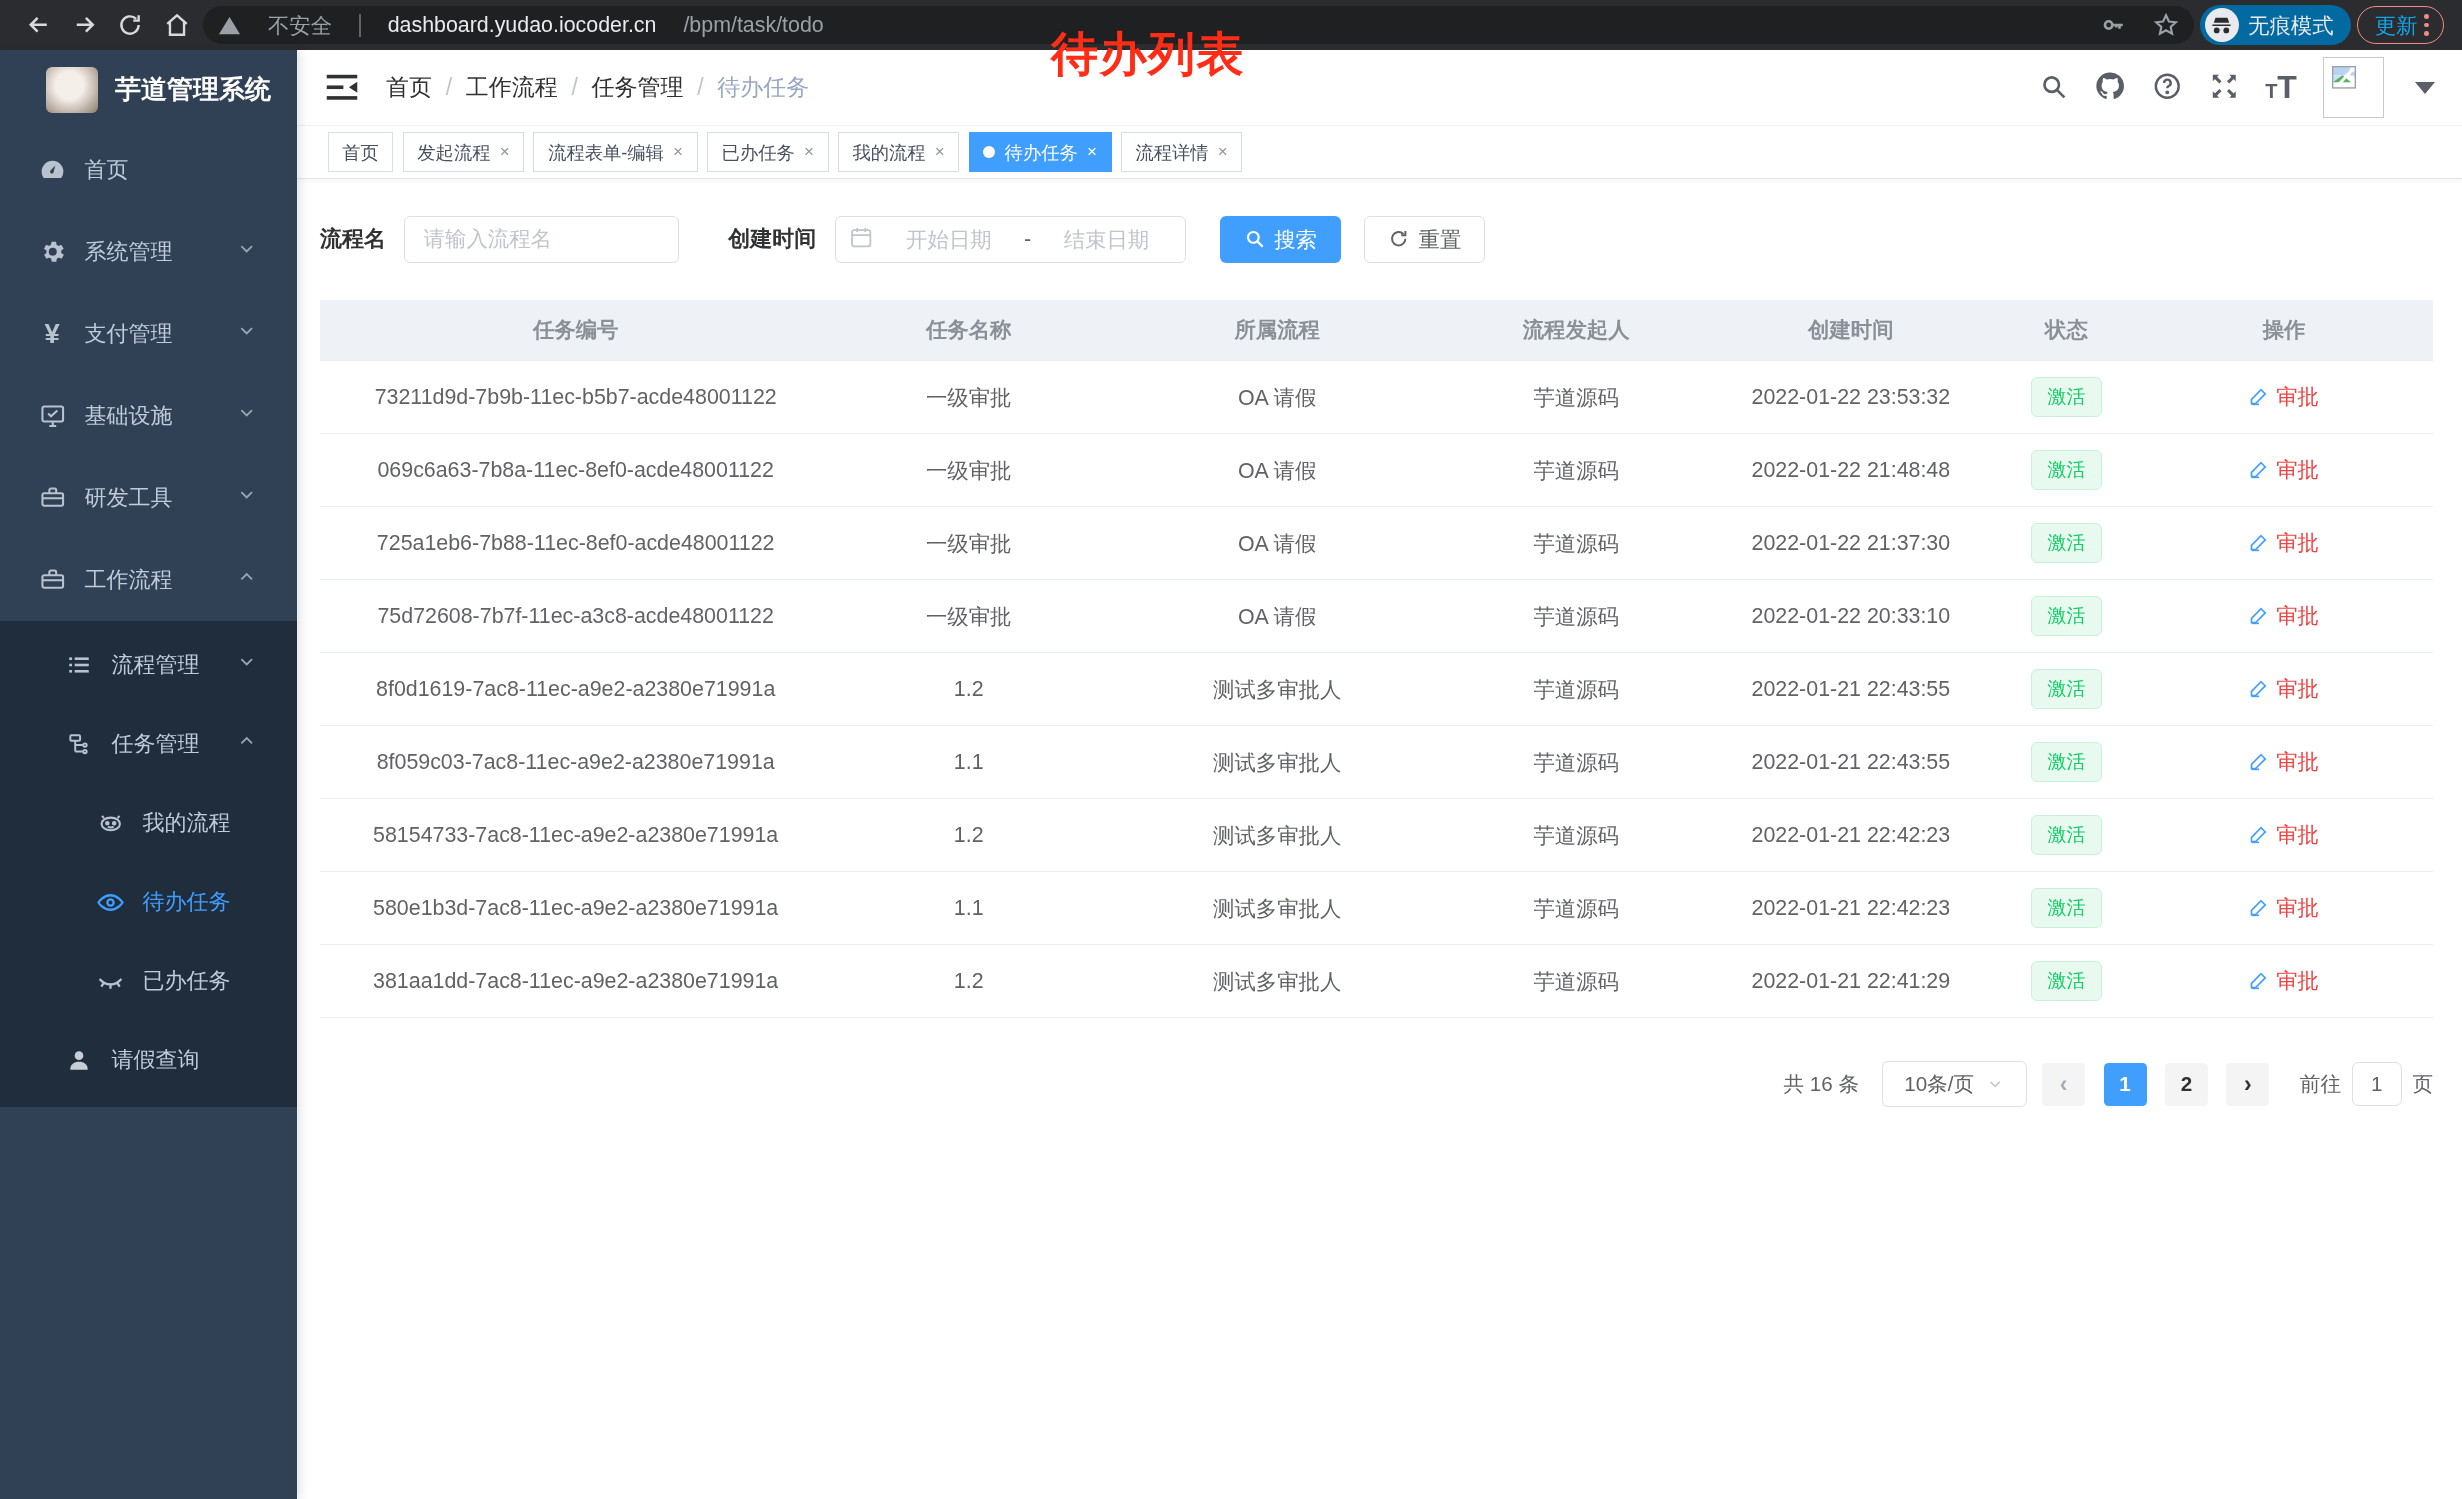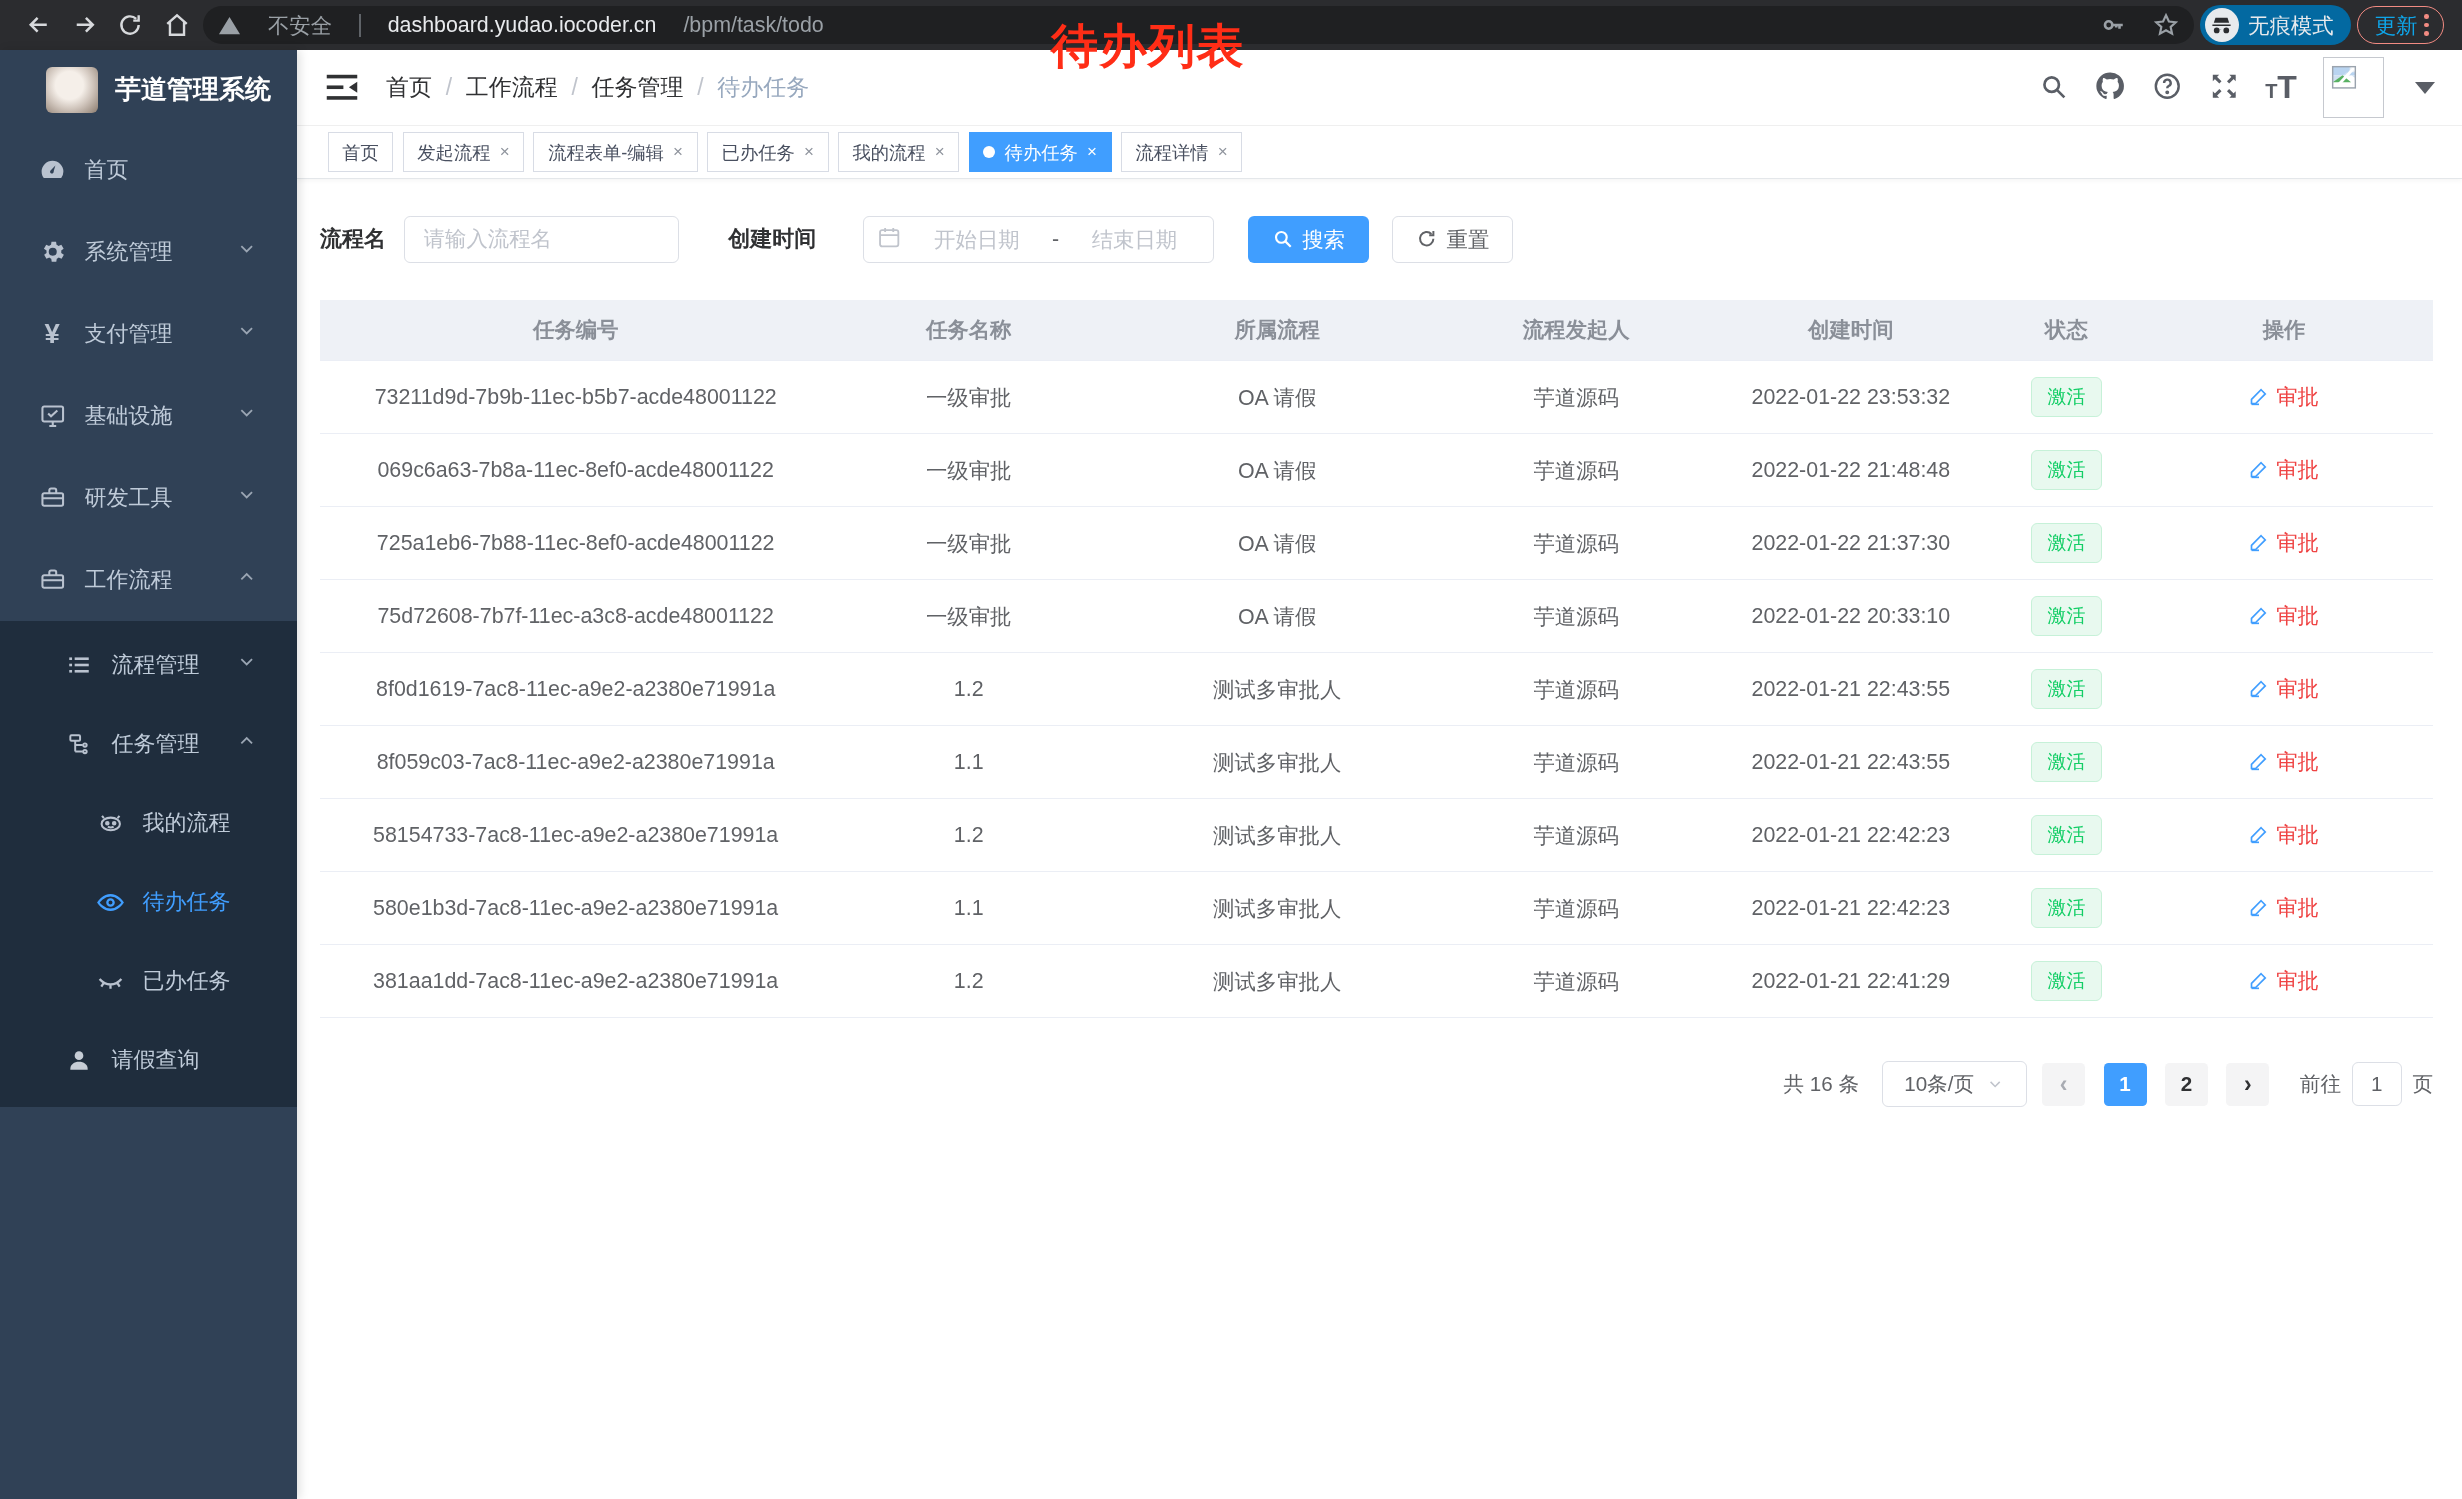--- a/index.html
+++ b/index.html
@@ -21,21 +21,21 @@
   .incog-badge { flex:0 0 auto; height:40px; background:#0369a1; border-radius:20px;
     display:flex; align-items:center; gap:9.2px; padding:0 17px 0 4.6px; color:#e8eaed; font-size:21.4px; }
   .incog-circ { width:34px; height:34px; border-radius:50%; background:#e8eaed;
     display:flex; align-items:center; justify-content:center; }
   .update-pill { flex:0 0 auto; height:38px; border:1.5px solid #f28b82; border-radius:20px;
     display:flex; align-items:center; gap:7px; padding:0 13.7px 0 17px; color:#0ea5e9; font-size:21.4px; }
   .dots { display:flex; flex-direction:column; gap:3.8px; }
   .dots i { width:4.6px; height:4.6px; border-radius:50%; background:#f28b82; }
 
   
-  .annotation { position:absolute; left:1051px; top:15px; z-index:50;
+  .annotation { position:absolute; left:1051px; top:23px; z-index:50;
     font-size:47px; font-weight:bold; color:#ff2d16; letter-spacing:1.5px; }
 
   
   .app { display:flex; width:100%; height:1449px; }
 
   
   .sidebar { width:297px; flex:0 0 297px; background:#304156; color:#bfcbd9;
     box-shadow:3.1px 0 9.2px rgba(0,0,0,.12); position:relative; }
   .logo-row { height:79px; display:flex; align-items:center; gap:17px; padding:0 0 0 46px; }
   .logo-avatar { width:52px; height:46px; border-radius:6.1px;
@@ -84,21 +84,21 @@
   .content { padding:26px 29px 0 23px; flex:1 1 auto; }
 
   
   .filter-row { display:flex; align-items:center; margin:10.7px 0 0 0; }
   .f-label { font-size:22px; font-weight:bold; color:#303133; margin-right:18.3px; }
   .f-label2 { margin-left:49px; }
   .f-input { width:275px; height:47px; border:1.5px solid #dcdfe6; border-radius:6.1px;
     font-size:21.4px; padding:0 18.3px; color:#606266; outline:none; }
   .f-input::placeholder { color:#c0c4cc; }
   .date-range { width:351px; height:47px; border:1.5px solid #dcdfe6; border-radius:6.1px;
-    display:flex; align-items:center; padding:0 13.7px; gap:10.7px;margin-left:28px; }
+    display:flex; align-items:center; padding:0 13.7px; gap:10.7px; }
   .date-range .ph { color:#c0c4cc; font-size:21.4px; flex:1; text-align:center; }
   .date-range .sep { color:#606266; font-size:21.4px; }
   .btn { height:47px; border-radius:6.1px; display:flex; align-items:center; gap:9.2px;
     font-size:21.4px; padding:0 23px; cursor:pointer; border:1.5px solid transparent; }
   .btn-primary { background:#409eff; color:#fff; margin-left:34px; }
   .btn-plain { background:#fff; border-color:#dcdfe6; color:#606266; margin-left:23px; }
 
   
   table.grid { width:100%; border-collapse:collapse; margin-top:37px; table-layout:fixed; }
   table.grid thead th { background:#eef1f6; color:#8a8f98; font-weight:bold; font-size:21.4px;

